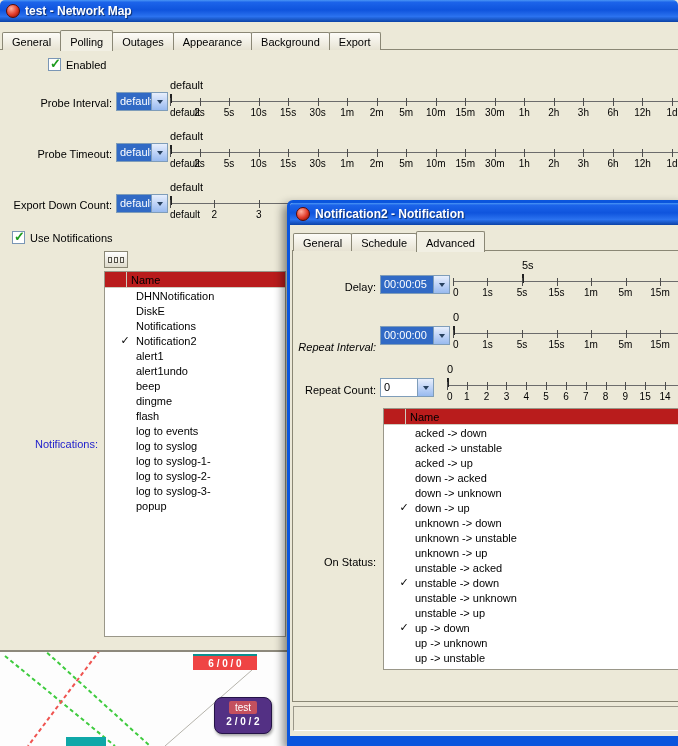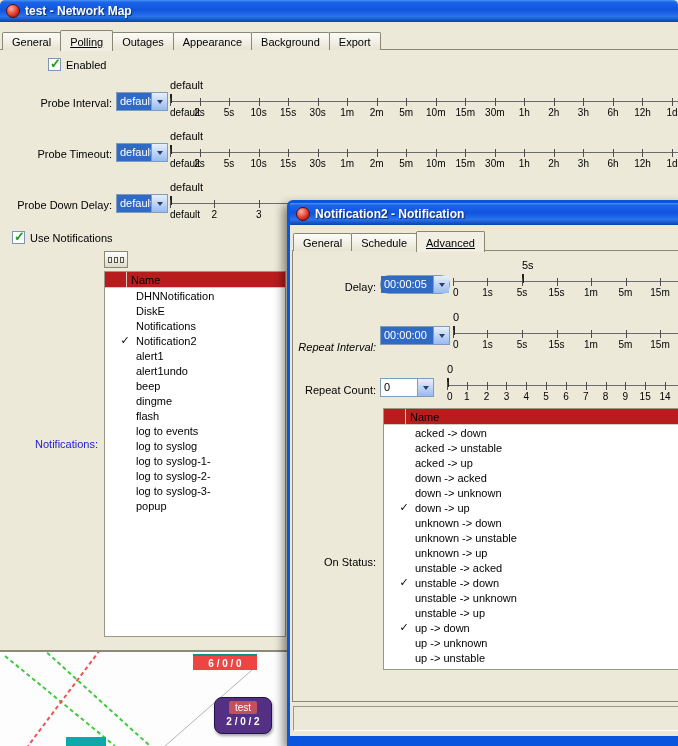--- a/index.html
+++ b/index.html
@@ -38,21 +38,21 @@
     background:#ece9d8; z-index:3; border:3px solid #0a55dd; border-bottom-width:10px;
     border-radius:6px 6px 0 0; box-shadow:-4px 4px 10px rgba(0,0,0,.45); }
   .window-dialog .titlebar { margin:0 0 0 0; border-radius:3px 3px 0 0; }
 
   
   .tabstrip { position:absolute; display:flex; align-items:flex-end; height:21px; z-index:2; }
   .tab { padding:3px 9px 2px; border:1px solid #8a8775; border-bottom:none;
     border-radius:2px 2px 0 0; margin-right:-1px; white-space:nowrap;
     background:linear-gradient(#fdfcf8,#e7e3d3); position:relative; }
   .tab.active { background:#f1efe3; padding-top:5px; padding-bottom:3px;
-    margin-bottom:-1px; z-index:3;text-decoration:underline; }
+    margin-bottom:-1px; z-index:3; }
   .tabline { position:absolute; left:0; right:0; border-top:1px solid #8a8775; z-index:1; }
   .tabframe { position:absolute; border:1px solid #8a8775; z-index:0; }
 
   
   .form-label { position:absolute; text-align:right; white-space:nowrap; }
   .form-label.blue { color:#2222cc; }
   .checkbox-row { position:absolute; display:flex; align-items:center; gap:5px; }
   .xp-checkbox { width:13px; height:13px; background:#fff; border:1px solid #7a96b5;
     position:relative; display:inline-block; }
   .xp-checkbox.checked::after { content:"✓"; position:absolute; left:1px; top:-3px;
@@ -222,21 +222,21 @@
       <div class="sl-tick" style="left:82.35294117647058%"></div>
       <div class="sl-ticklabel" style="left:82.35294117647058%">3h</div>
       <div class="sl-tick" style="left:88.23529411764706%"></div>
       <div class="sl-ticklabel" style="left:88.23529411764706%">6h</div>
       <div class="sl-tick" style="left:94.11764705882352%"></div>
       <div class="sl-ticklabel" style="left:94.11764705882352%">12h</div>
       <div class="sl-tick" style="left:100%"></div>
       <div class="sl-ticklabel" style="left:100%">1d</div>
     </div>
 
-  <div class="form-label" style="left:0; top:199px; width:112px;">Probe Down Delay:</div>
+  <div class="form-label" style="left:0; top:199px; width:112px;">Export Down Count:</div>
   <div class="dropdown" style="left:116px; top:194px; width:52px;">
     <span class="dd-text">default</span>
     <span class="dd-btn"></span>
   </div>
   <div class="slider" style="left:170px; top:181px; width:133px;">
       <div class="sl-line"></div>
       <div class="sl-value" style="left:0%">default</div>
       <div class="sl-marker" style="left:0%"></div>
       <div class="sl-tick" style="left:0%"></div>
       <div class="sl-ticklabel first" style="left:0%">default</div>
@@ -336,21 +336,21 @@
   </div>
 
   <div class="tabstrip" style="left:3px; top:27px;">
       <div class="tab">General</div>
       <div class="tab">Schedule</div>
       <div class="tab active">Advanced</div>
     </div>
   <div class="tabframe" style="left:2px; top:47px; width:392px; height:452px;"></div>
 
   <div class="form-label" style="left:0; top:78px; width:86px;">Delay:</div>
-  <div class="dropdown" style="left:90px; top:72px; width:70px;border-radius:9px;">
+  <div class="dropdown" style="left:90px; top:72px; width:70px;">
     <span class="dd-text">00:00:05</span>
     <span class="dd-btn"></span>
   </div>
   <div class="slider" style="left:163px; top:56px; width:207px;">
       <div class="sl-line"></div>
       <div class="sl-value" style="left:33.33333333333333%">5s</div>
       <div class="sl-marker" style="left:33.33333333333333%"></div>
       <div class="sl-tick" style="left:0%"></div>
       <div class="sl-ticklabel first" style="left:0%">0</div>
       <div class="sl-tick" style="left:16.666666666666664%"></div>

